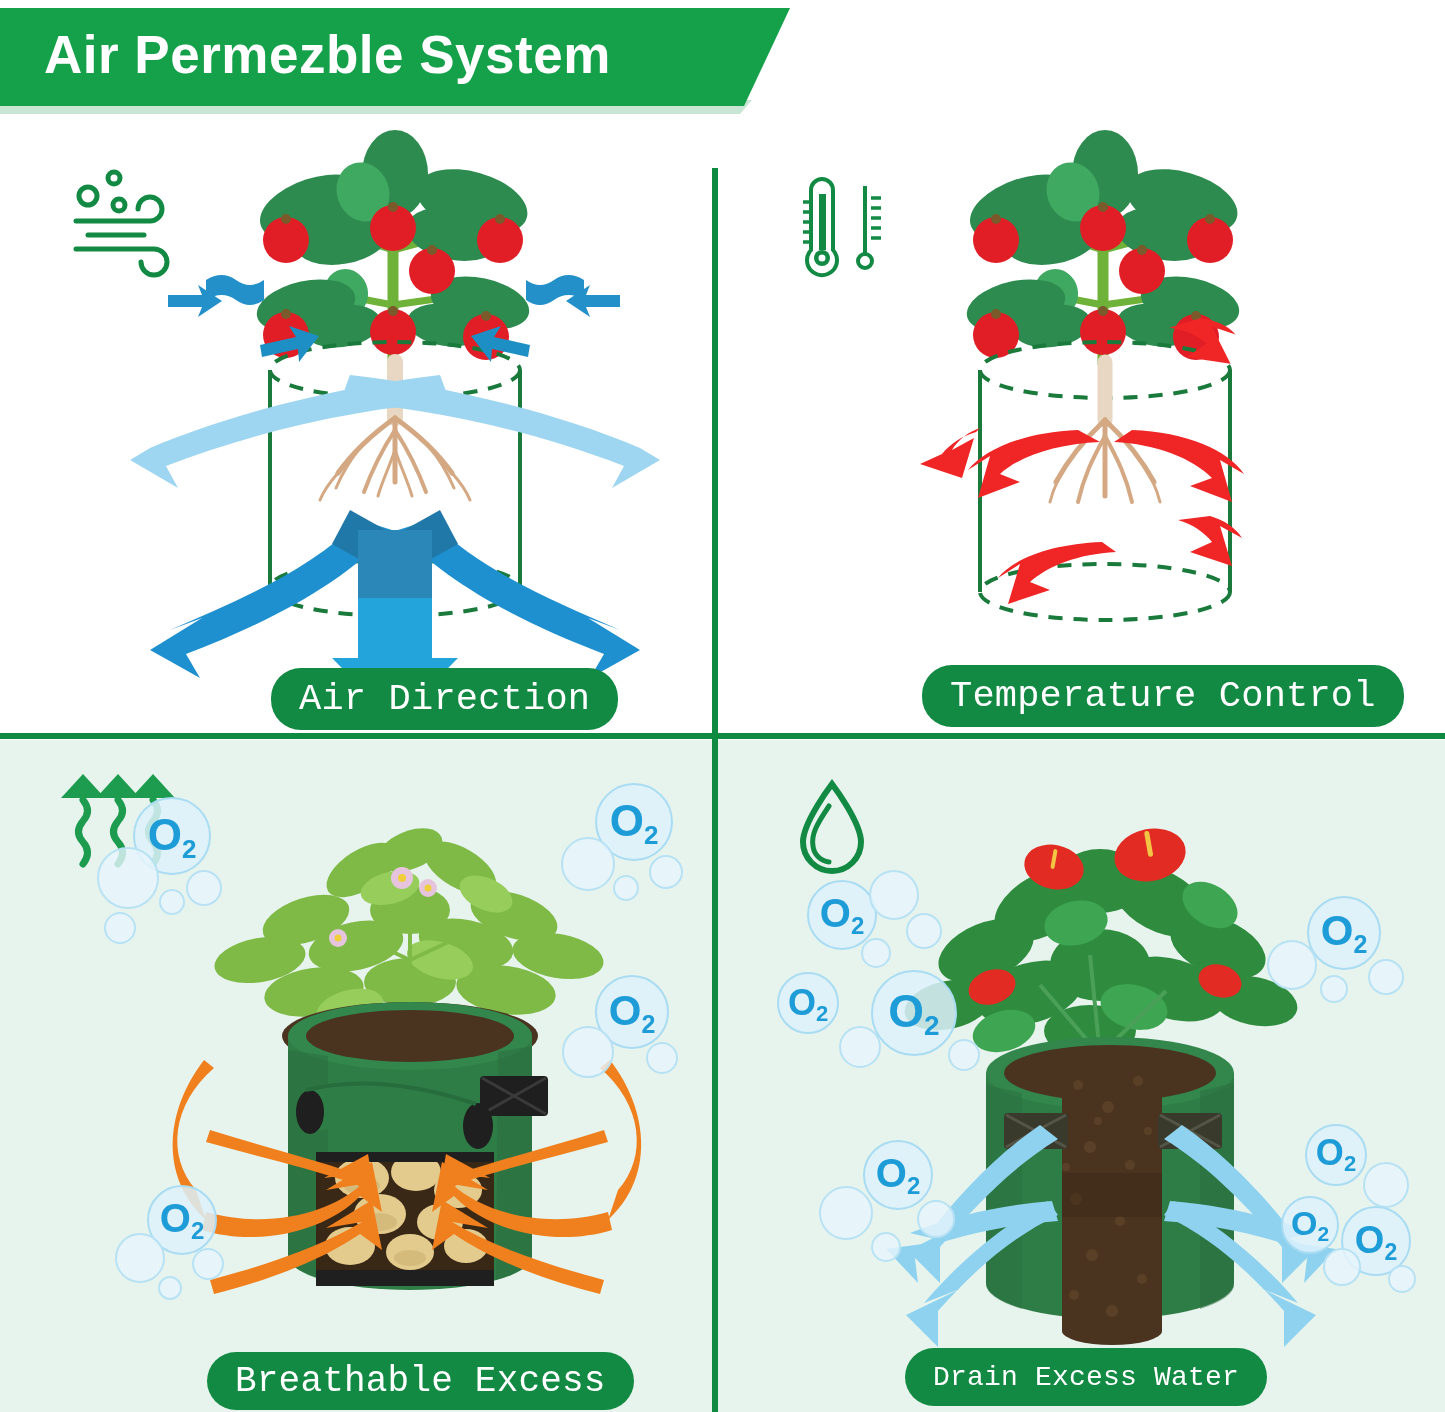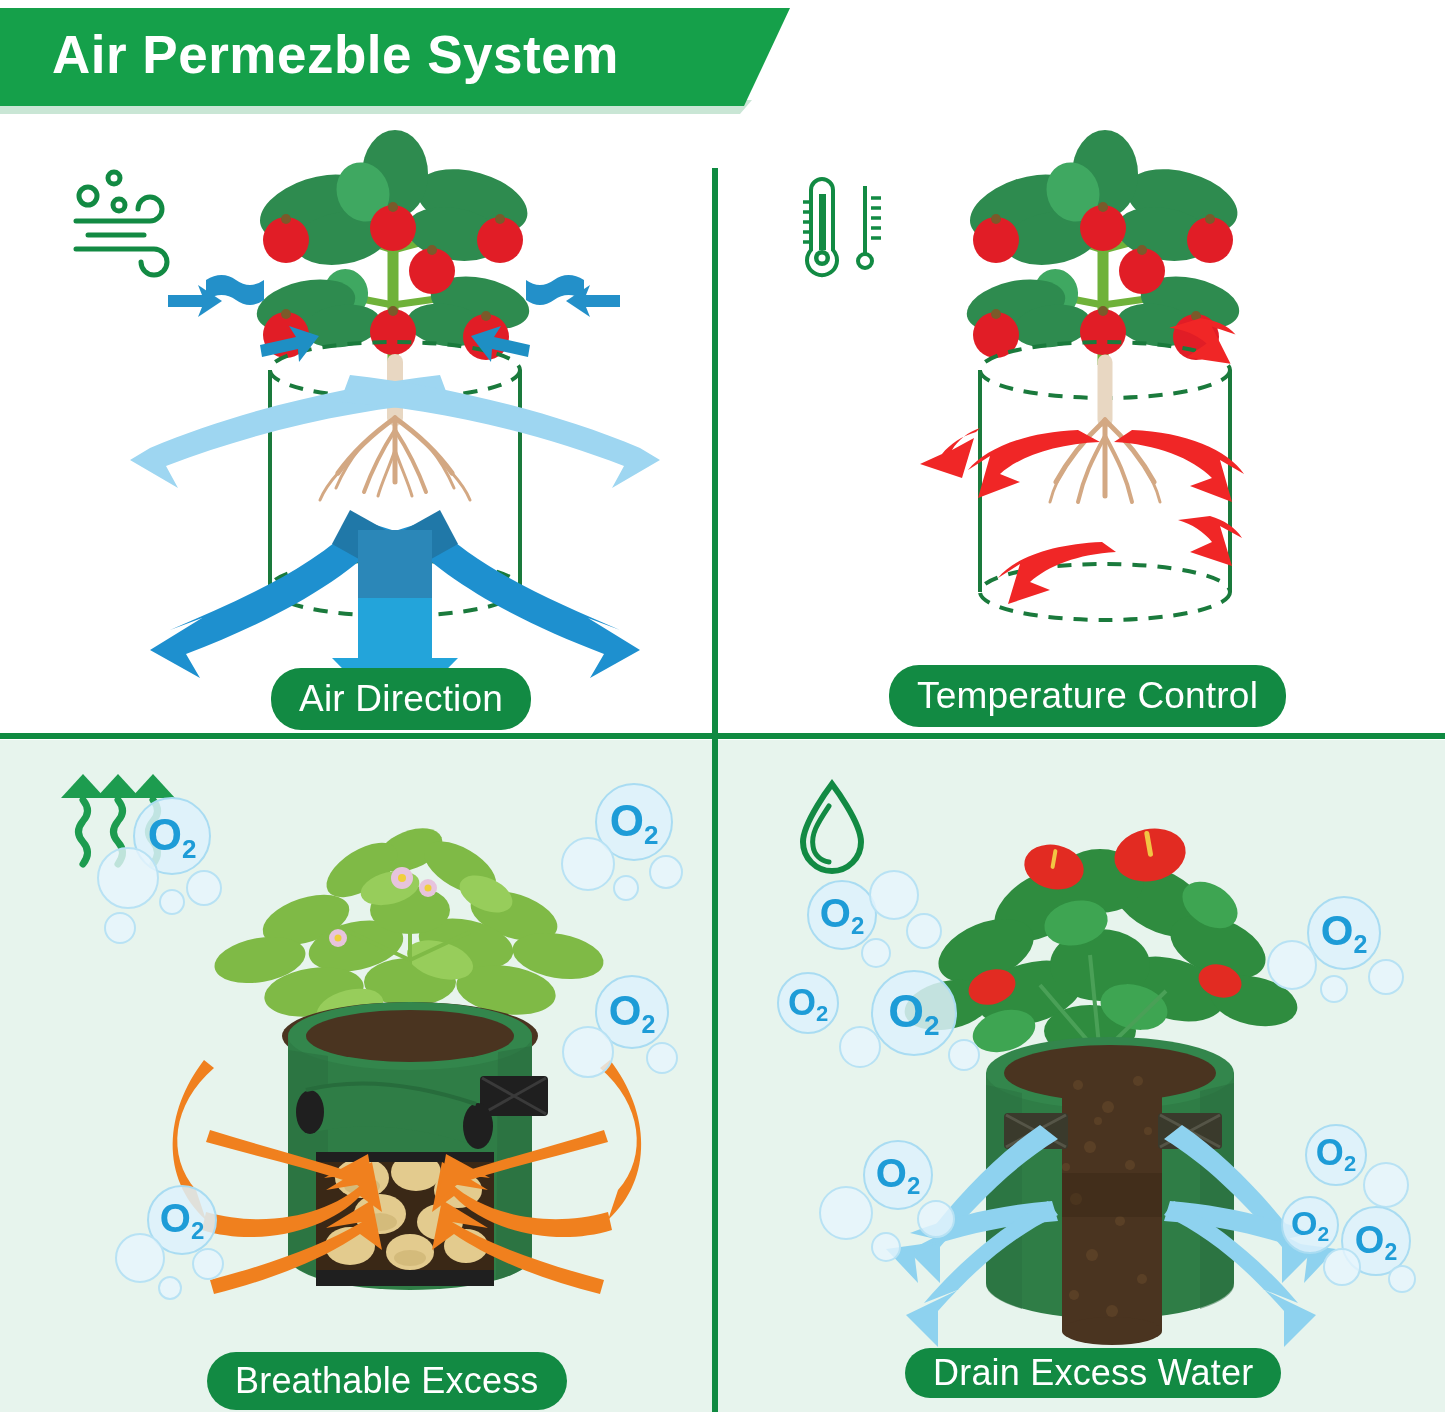--- a/index.html
+++ b/index.html
@@ -24,21 +24,20 @@
     background:#c9e6d5;
     clip-path: polygon(0 0, 752px 0, 740px 14px, 0 14px);
     z-index:8;
   }
   .banner-title {
     position:absolute; left:44px; top:24px;
     font-size:53px; font-weight:bold; color:#ffffff;
     letter-spacing:0.5px; white-space:nowrap;
     font-family:"Liberation Sans", sans-serif;
     z-index:10;
-    margin-left:8px;
   }
 
   
   .quad-bg-bottom {
     position:absolute; left:0; top:740px; width:1445px; height:672px;
     background:#e7f4ed;
   }
   .divider-h {
     position:absolute; left:0; top:733px; width:1445px; height:6px;
     background:#0f8a41;
@@ -54,25 +53,26 @@
   #quad-tr { left:718px;top:114px; width:727px; height:619px; }
   #quad-bl { left:0;   top:740px; width:712px; height:672px; }
   #quad-br { left:718px;top:740px; width:727px; height:672px; }
 
   
   .pill {
     position:absolute; background:#128a43; border-radius:30px;
     color:#fff; display:flex; align-items:center; justify-content:center;
     font-size:37px; white-space:nowrap; padding:0 28px; height:62px;
     letter-spacing:0.2px;
+    font-family:Liberation Mono, monospace;
   }
   #pill-air   { left:271px; top:668px; }
   #pill-temp  { left:906px; top:665px; }
   #pill-fab   { left:207px; top:1352px; height:58px; font-size:36px; }
-  #pill-drain { left:905px; top:1348px; height:50px; font-size:36px; }
+  #pill-drain { left:905px; top:1348px; height:58px; font-size:28px; }
 
   
   .corner-icon { position:absolute; }
   #icon-wind  { left:62px;  top:165px; }
   #icon-temp  { left:795px; top:168px; }
   #icon-breath{ left:65px;  top:772px; }
   #icon-drop  { left:795px; top:778px; }
 
   
   .art { position:absolute; }
@@ -309,21 +309,21 @@
           <path d="M258 300 C206 302 166 318 148 340 L170 326 L158 368 L200 352 L180 344 C200 326 236 314 280 312 Z"></path>
           <path d="M312 300 C366 302 408 320 424 344 L400 330 L412 372 L370 356 L392 348 C372 328 336 314 294 312 Z"></path>
           <path d="M392 188 C406 192 418 200 424 210 L402 198 L414 238 L372 224 L394 214 C386 204 374 196 360 192 Z" transform="translate(-8,0) rotate(-10 392 210)"></path>
           <path d="M184 272 C172 276 162 284 156 294 L178 282 L166 322 L124 308 L146 298 C154 288 166 280 180 276 Z" transform="translate(-24,26) scale(1)"></path>
           <path d="M282 412 C232 414 194 428 178 448 L200 434 L188 474 L230 460 L210 452 C228 436 258 424 296 422 Z"></path>
           <path d="M396 392 C410 396 422 404 428 414 L406 402 L418 442 L376 428 L398 418 C390 408 378 400 364 396 Z" transform="translate(-6,-6)"></path>
         </g>
       </svg>
     </div>
 
-    <div class="pill" id="pill-temp" style="left:171px; top:551px;text-align:center;">
+    <div class="pill" id="pill-temp" style="left:204px; top:551px;text-align:center;">
       <span>Temperature Control</span>
     </div>
   </div>
 
   <div class="quad" id="quad-bl">
 
     <div class="corner-icon" id="icon-breath" style="top:32px; left:65px;">
       <svg width="110" height="96" viewBox="0 0 110 96">
         <g stroke="#1d9c4f" stroke-width="7" fill="none" stroke-linecap="round">
           <path d="M18 92 q9 -12 0 -22 q-9 -10 0 -21 q9 -10 0 -21"></path>

